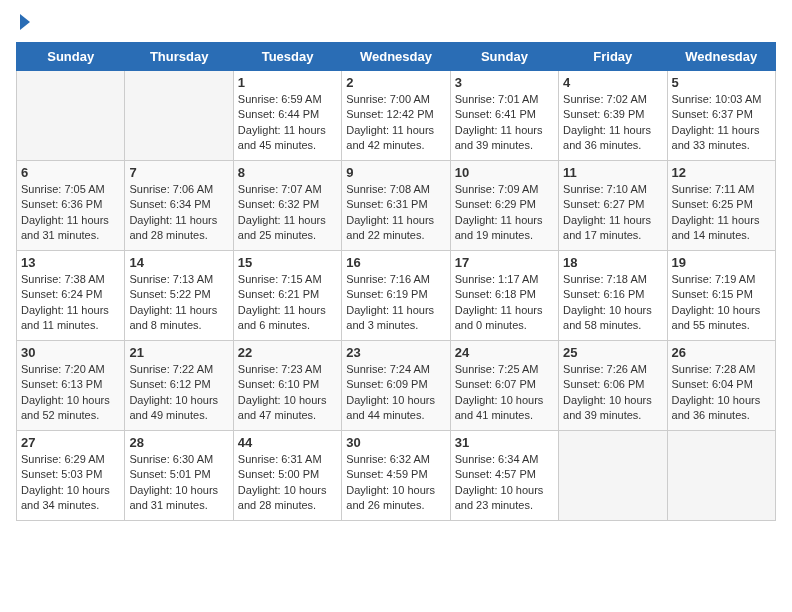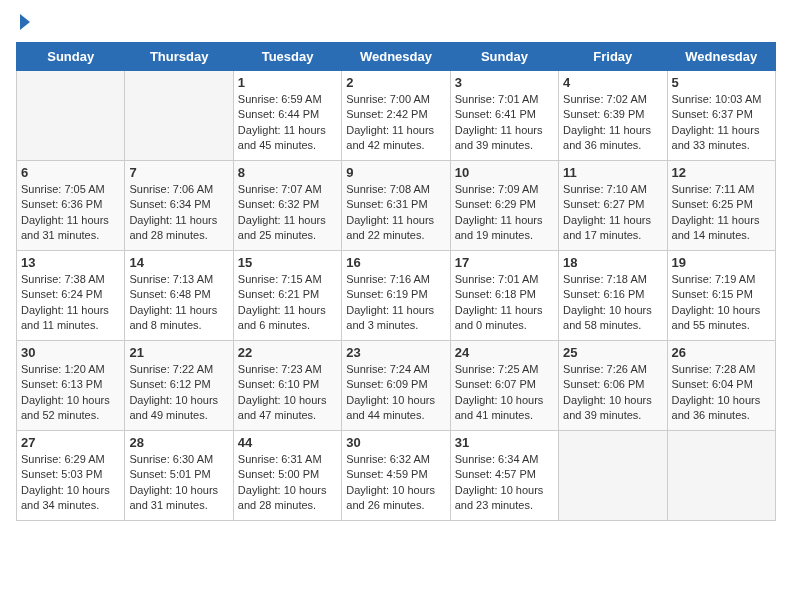--- a/index.html
+++ b/index.html
@@ -134,21 +134,21 @@
         <td class="empty-cell"></td>
         <td>
           <span class="day-number">1</span>
           <div class="cell-info">Sunrise: 6:59 AM
 Sunset: 6:44 PM
 Daylight: 11 hours and 45 minutes.</div>
         </td>
         <td>
           <span class="day-number">2</span>
           <div class="cell-info">Sunrise: 7:00 AM
-Sunset: 2:42 PM
+Sunset: 12:42 PM
 Daylight: 11 hours and 42 minutes.</div>
         </td>
         <td>
           <span class="day-number">3</span>
           <div class="cell-info">Sunrise: 7:01 AM
 Sunset: 6:41 PM
 Daylight: 11 hours and 39 minutes.</div>
         </td>
         <td>
           <span class="day-number">4</span>
@@ -210,58 +210,58 @@
       <tr>
         <td>
           <span class="day-number">13</span>
           <div class="cell-info">Sunrise: 7:38 AM
 Sunset: 6:24 PM
 Daylight: 11 hours and 11 minutes.</div>
         </td>
         <td>
           <span class="day-number">14</span>
           <div class="cell-info">Sunrise: 7:13 AM
-Sunset: 6:48 PM
+Sunset: 5:22 PM
 Daylight: 11 hours and 8 minutes.</div>
         </td>
         <td>
           <span class="day-number">15</span>
           <div class="cell-info">Sunrise: 7:15 AM
 Sunset: 6:21 PM
 Daylight: 11 hours and 6 minutes.</div>
         </td>
         <td>
           <span class="day-number">16</span>
           <div class="cell-info">Sunrise: 7:16 AM
 Sunset: 6:19 PM
 Daylight: 11 hours and 3 minutes.</div>
         </td>
         <td>
           <span class="day-number">17</span>
-          <div class="cell-info">Sunrise: 7:01 AM
+          <div class="cell-info">Sunrise: 1:17 AM
 Sunset: 6:18 PM
 Daylight: 11 hours and 0 minutes.</div>
         </td>
         <td>
           <span class="day-number">18</span>
           <div class="cell-info">Sunrise: 7:18 AM
 Sunset: 6:16 PM
 Daylight: 10 hours and 58 minutes.</div>
         </td>
         <td>
           <span class="day-number">19</span>
           <div class="cell-info">Sunrise: 7:19 AM
 Sunset: 6:15 PM
 Daylight: 10 hours and 55 minutes.</div>
         </td>
       </tr>
       <tr>
         <td>
           <span class="day-number">30</span>
-          <div class="cell-info">Sunrise: 1:20 AM
+          <div class="cell-info">Sunrise: 7:20 AM
 Sunset: 6:13 PM
 Daylight: 10 hours and 52 minutes.</div>
         </td>
         <td>
           <span class="day-number">21</span>
           <div class="cell-info">Sunrise: 7:22 AM
 Sunset: 6:12 PM
 Daylight: 10 hours and 49 minutes.</div>
         </td>
         <td>

